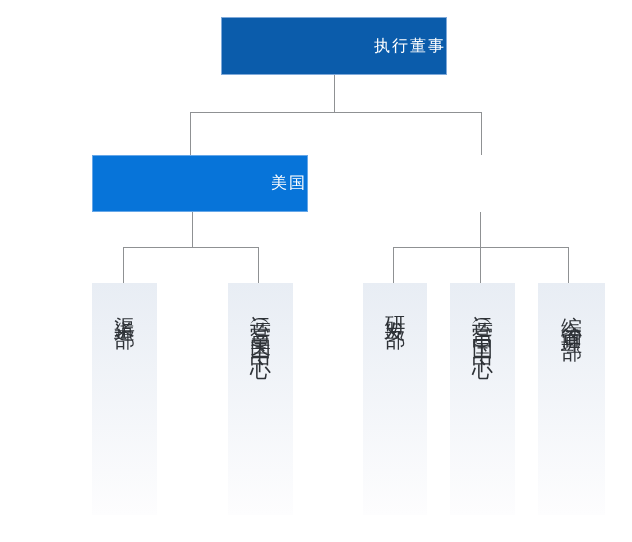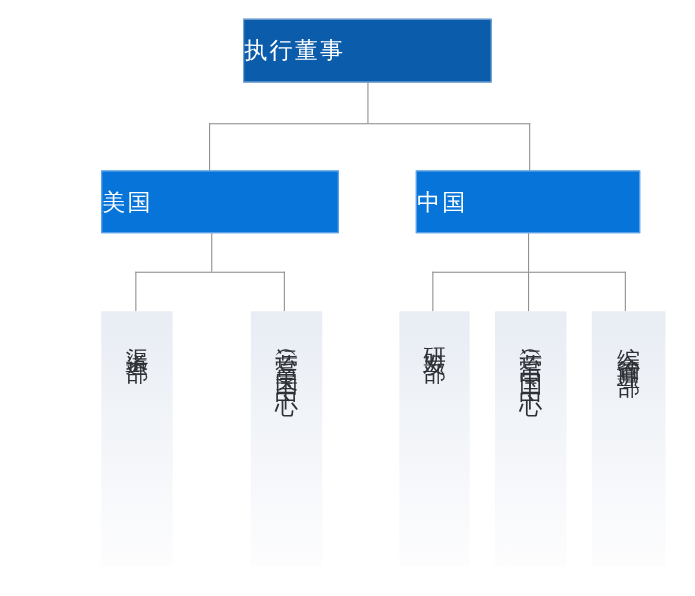--- a/index.html
+++ b/index.html
@@ -13,23 +13,23 @@
     width: 632px;
     height: 542px;
     background: var(--page_bg, #ffffff);
     overflow: hidden;
   }
   
   .node {
     position: absolute;
     display: flex;
     align-items: center;
-    justify-content: flex-start;
+    justify-content: flex-end;
     color: var(--node_text, #ffffff);
-    font-size: 21px;
+    font-size: 16px;
     letter-spacing: 2px;
     box-sizing: border-box;
     text-align: center;
   }
   .node.root {
     left: 221px; top: 17px; width: 226px; height: 58px;
     background: var(--root_fill, #0b5cab);
     border: 1px solid var(--root_border, #7fa9d9);
   }
   .node.branch-us {
@@ -99,23 +99,20 @@
   </div>
 
   <div class="line v l-root-v"></div>
   <div class="line h l-row1-h"></div>
   <div class="line v l-row1-v1"></div>
   <div class="line v l-row1-v2"></div>
 
   <div class="node branch-us">
     <span>美国</span>
   </div>
-  <div class="node branch-cn">
-    <span>中国</span>
-  </div>
 
   <div class="line v l-us-v"></div>
   <div class="line h l-us-h"></div>
   <div class="line v l-us-v1"></div>
   <div class="line v l-us-v2"></div>
 
   <div class="line v l-cn-v"></div>
   <div class="line h l-cn-h"></div>
   <div class="line v l-cn-v1"></div>
   <div class="line v l-cn-v2"></div>

